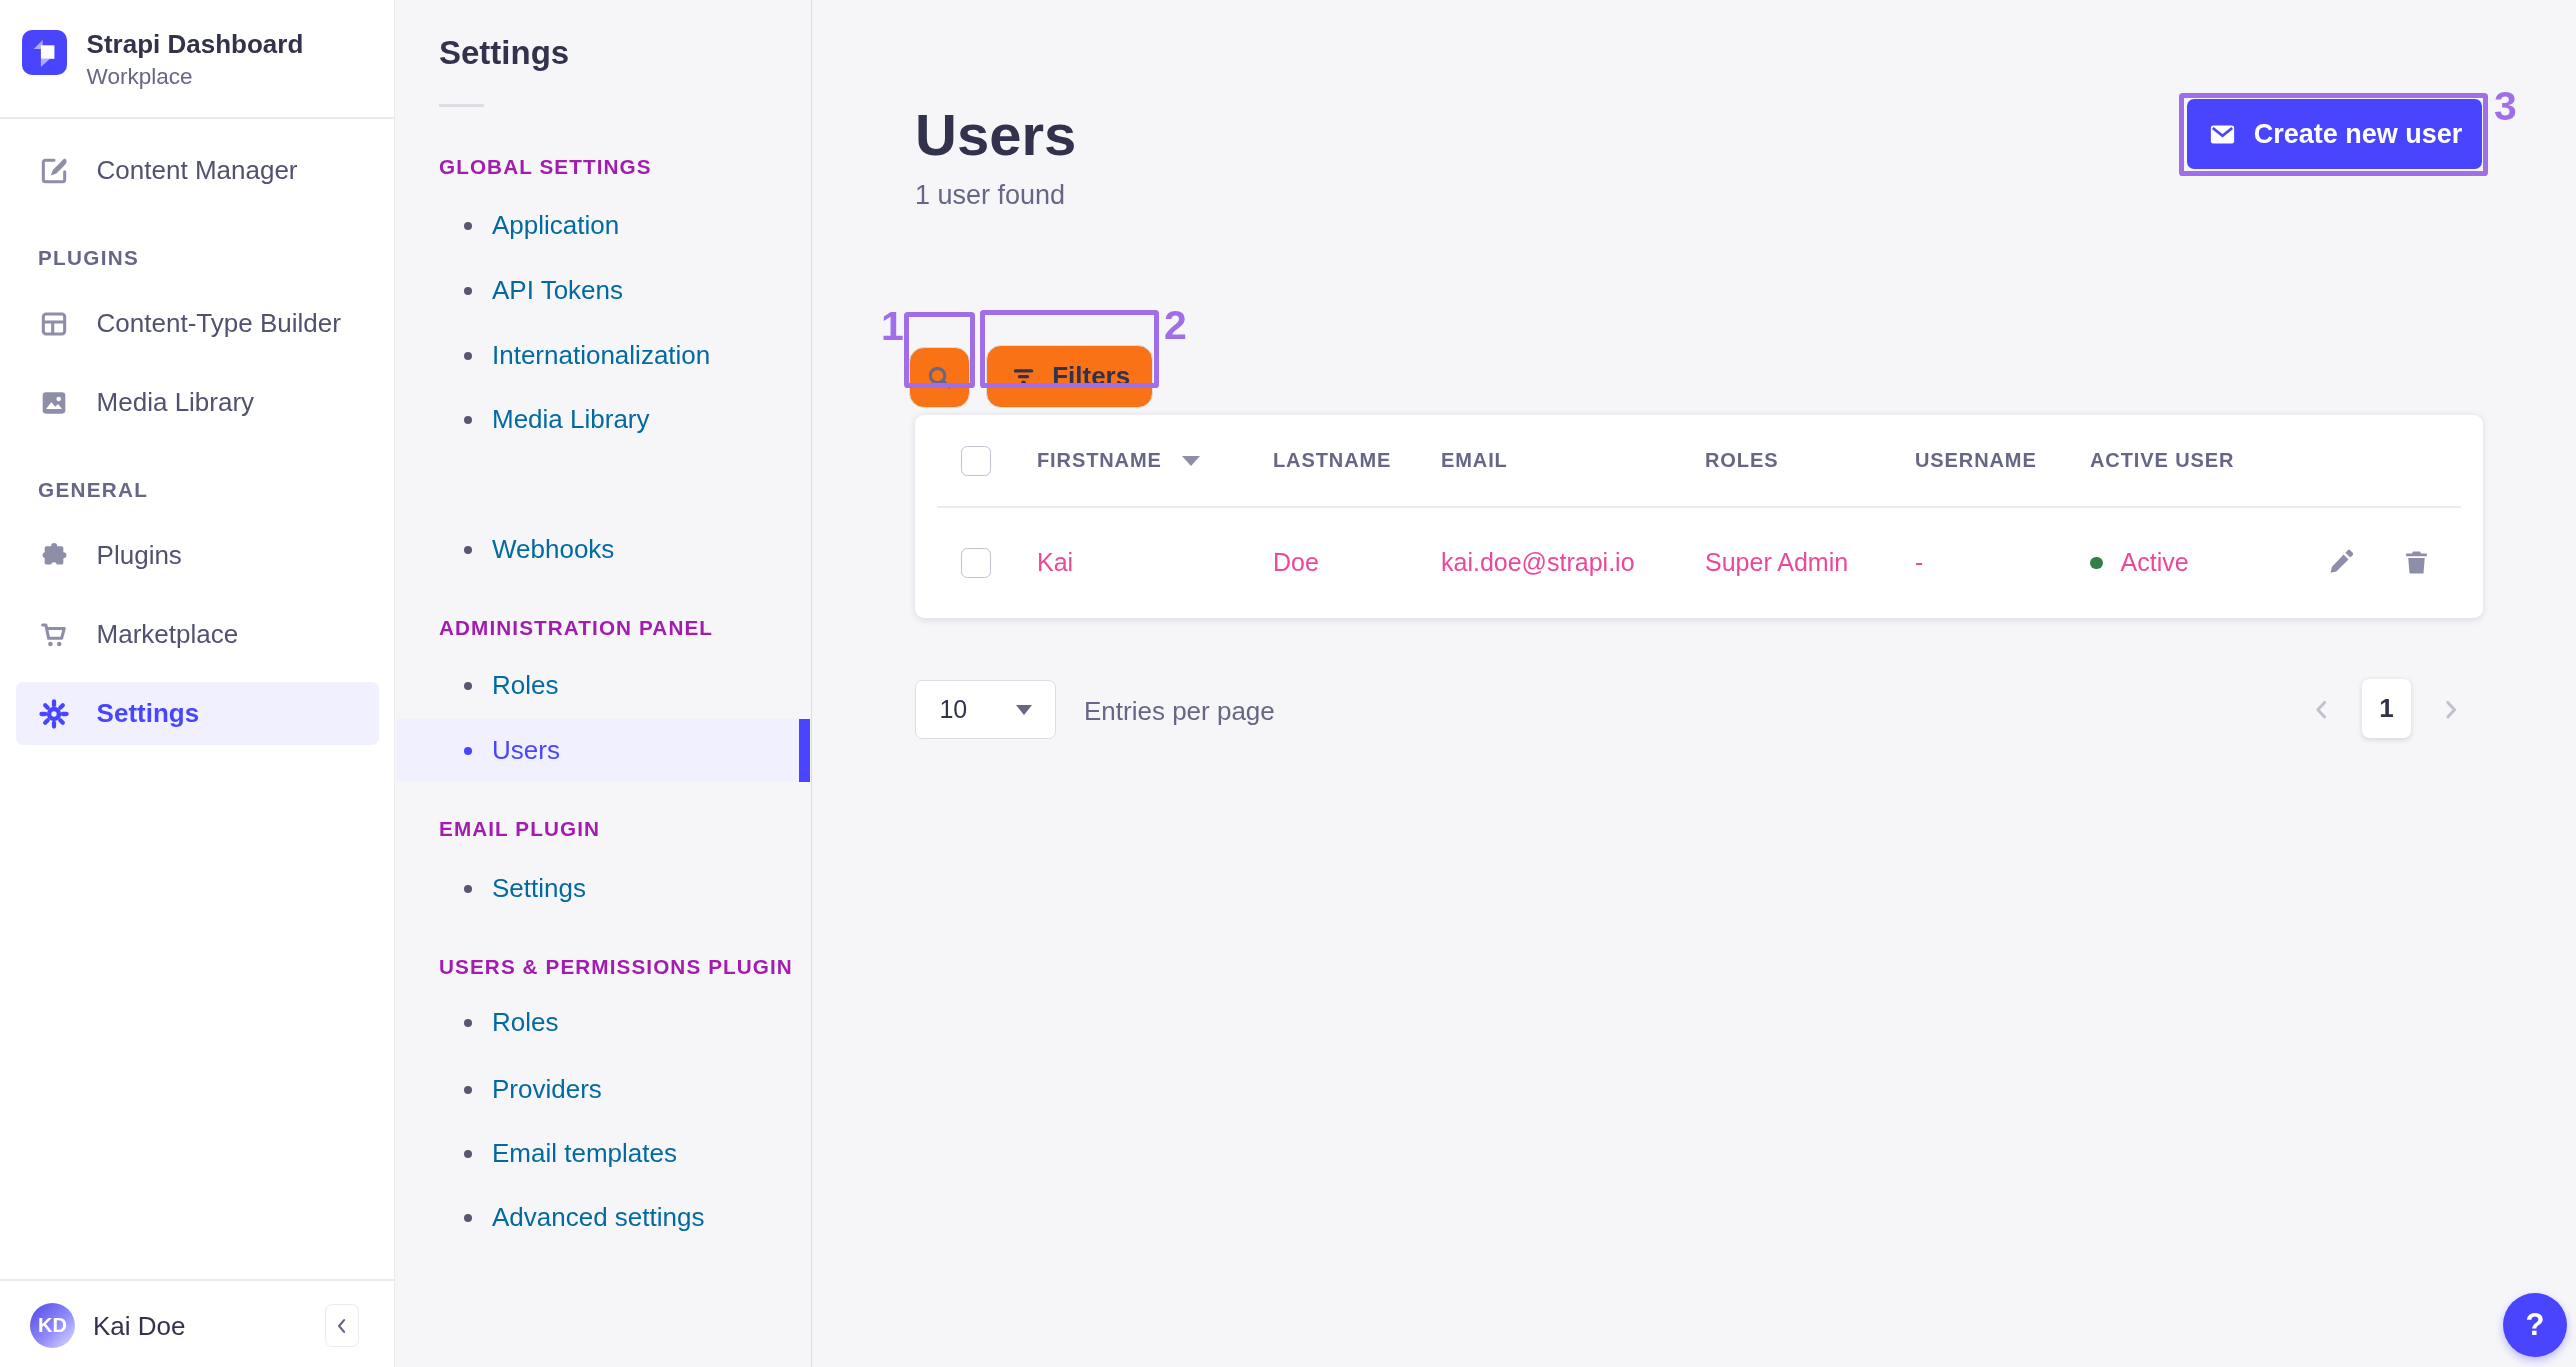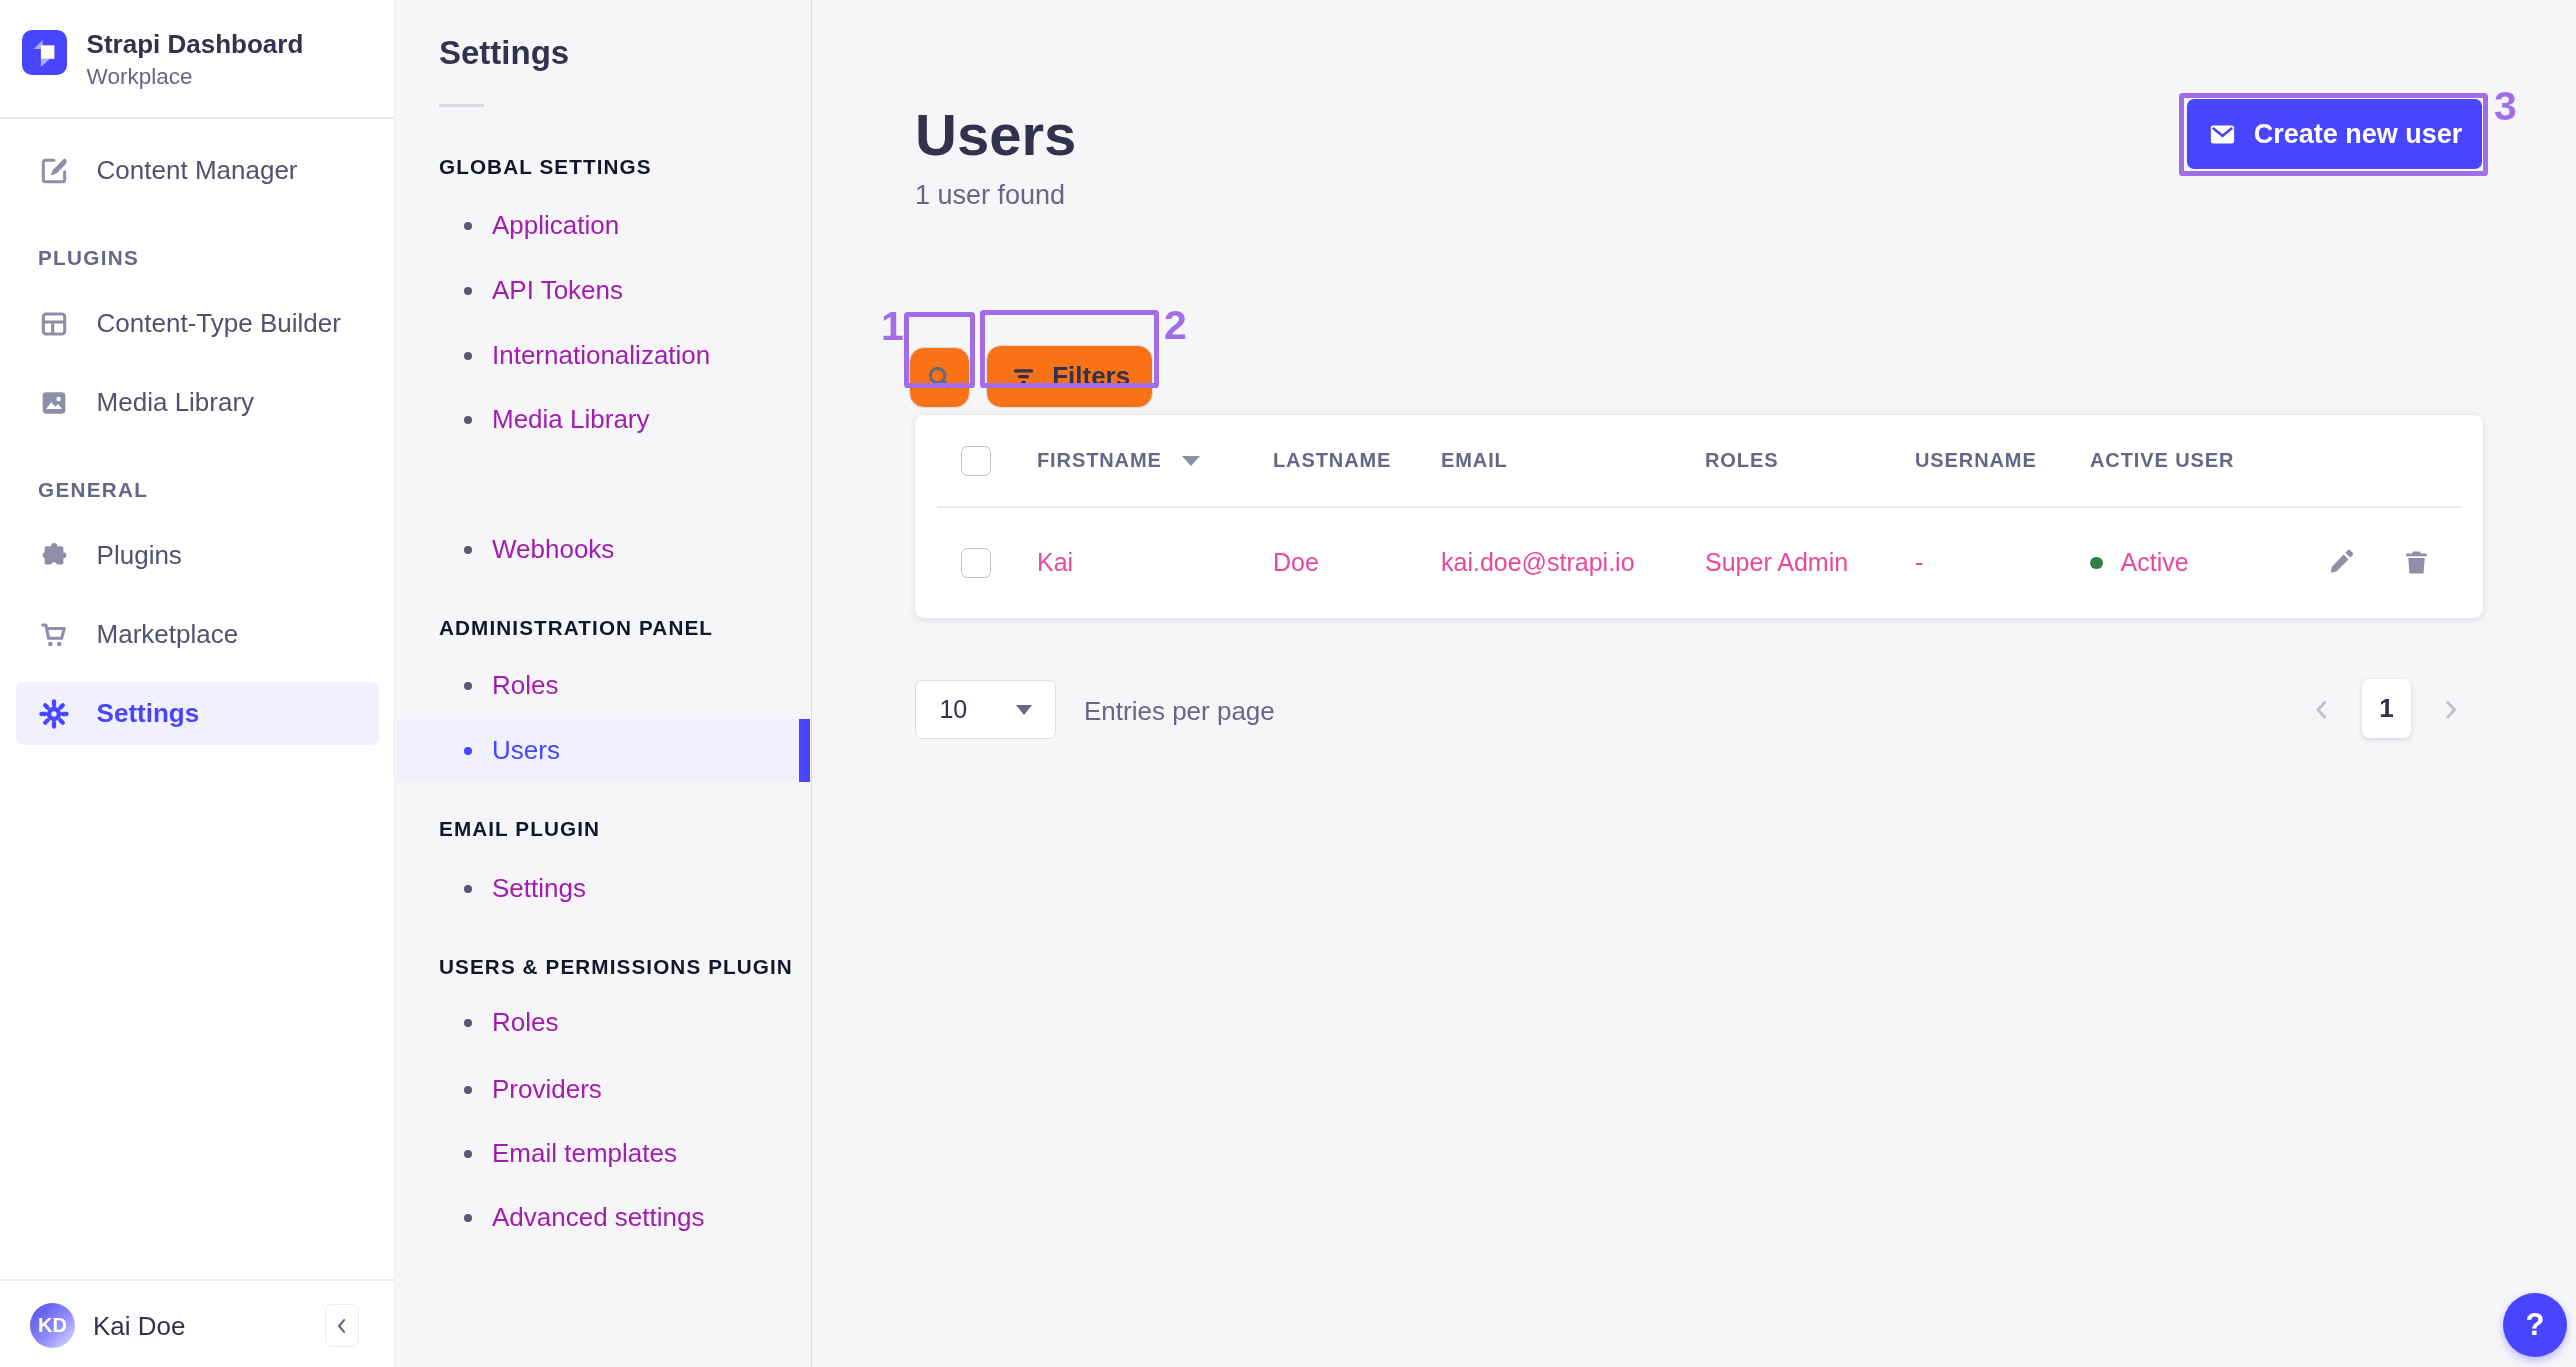--- a/index.html
+++ b/index.html
@@ -23,24 +23,24 @@
   .avatar{position:absolute;left:30px;top:1303px;width:45px;height:45px;border-radius:50%;
           background:linear-gradient(135deg,#4f48e0 0%,#8f8aff 55%,#e0e0ff 100%);
           display:flex;align-items:center;justify-content:center;color:#fff;font-size:20px;font-weight:700;}
   .footer-name{position:absolute;left:93px;top:1311px;font-size:26px;color:#32324d;}
   .collapse-btn{position:absolute;left:325px;top:1304px;width:34px;height:43px;background:#fff;border:1.8px solid #eaeaef;border-radius:7.2px;box-sizing:border-box;display:flex;align-items:center;justify-content:center;cursor:pointer;}
 
   
   .subnav{position:absolute;left:397px;top:0;width:415px;height:1367px;background:#f6f6f9;border-right:1.8px solid #dcdce4;box-sizing:border-box;}
   .subnav-title{position:absolute;left:42px;top:34px;font-size:33px;font-weight:700;color:#32324d;}
   .subnav-divider{position:absolute;left:42px;top:104px;width:45px;height:2.7px;background:#dcdce4;}
-  .subnav-section{position:absolute;left:42px;font-size:20.7px;font-weight:700;color:#0f172a;letter-spacing:1.1px;}
+  .subnav-section{position:absolute;left:42px;font-size:20.7px;font-weight:700;color:#a21caf;letter-spacing:1.1px;}
   .subnav-item{position:absolute;left:0;width:413px;height:63px;display:flex;align-items:center;cursor:pointer;}
   .subnav-item .bullet{margin-left:67px;width:8px;height:8px;border-radius:50%;background:#57576f;flex:0 0 auto;}
-  .subnav-item .slabel{margin-left:20px;font-size:26px;color:#a21caf;}
+  .subnav-item .slabel{margin-left:20px;font-size:26px;color:#0369a1;}
   .subnav-item.active{background:#f0f0ff;}
   .subnav-item.active .bullet{background:#4945ff;}
   .subnav-item.active .slabel{color:#4945ff;}
   .subnav-item.active .active-bar{position:absolute;right:0;top:0;bottom:0;width:10.8px;background:#4945ff;}
 
   
   .main{position:absolute;left:813px;top:0;width:1763px;height:1367px;}
   .page-title{position:absolute;left:102px;top:101px;font-size:58px;font-weight:700;color:#32324d;}
   .page-subtitle{position:absolute;left:102px;top:180px;font-size:27px;color:#666687;}
 

